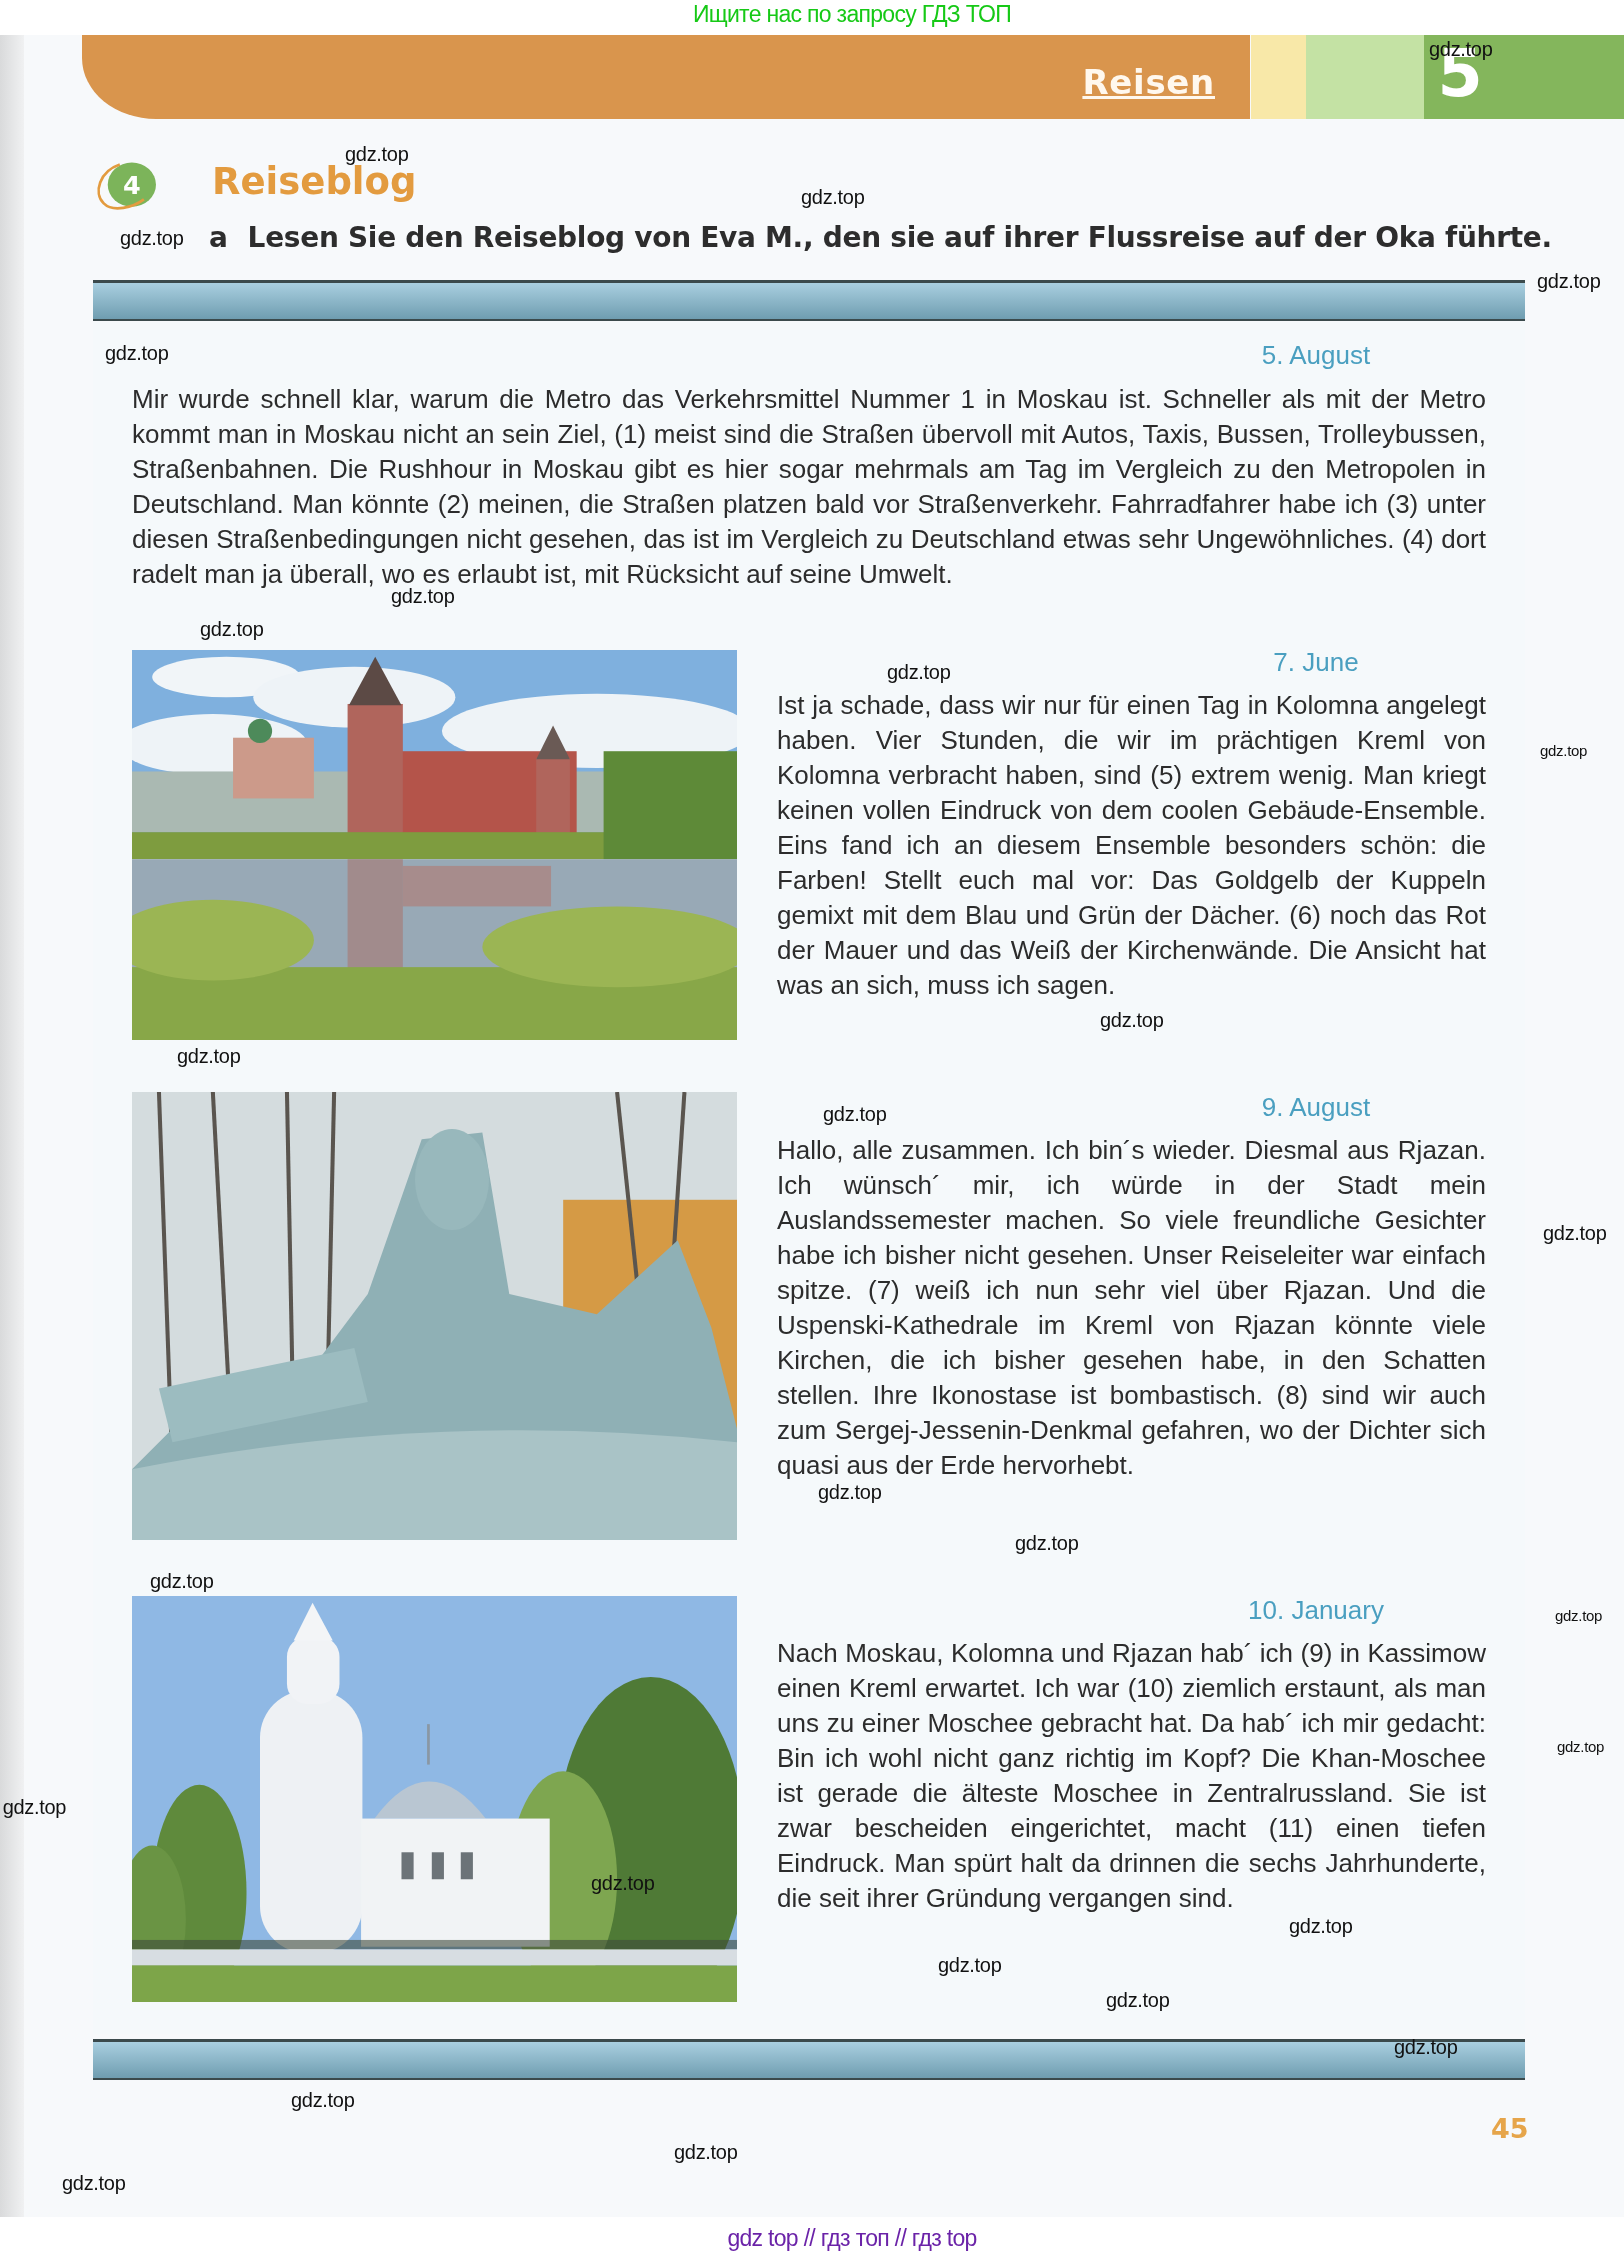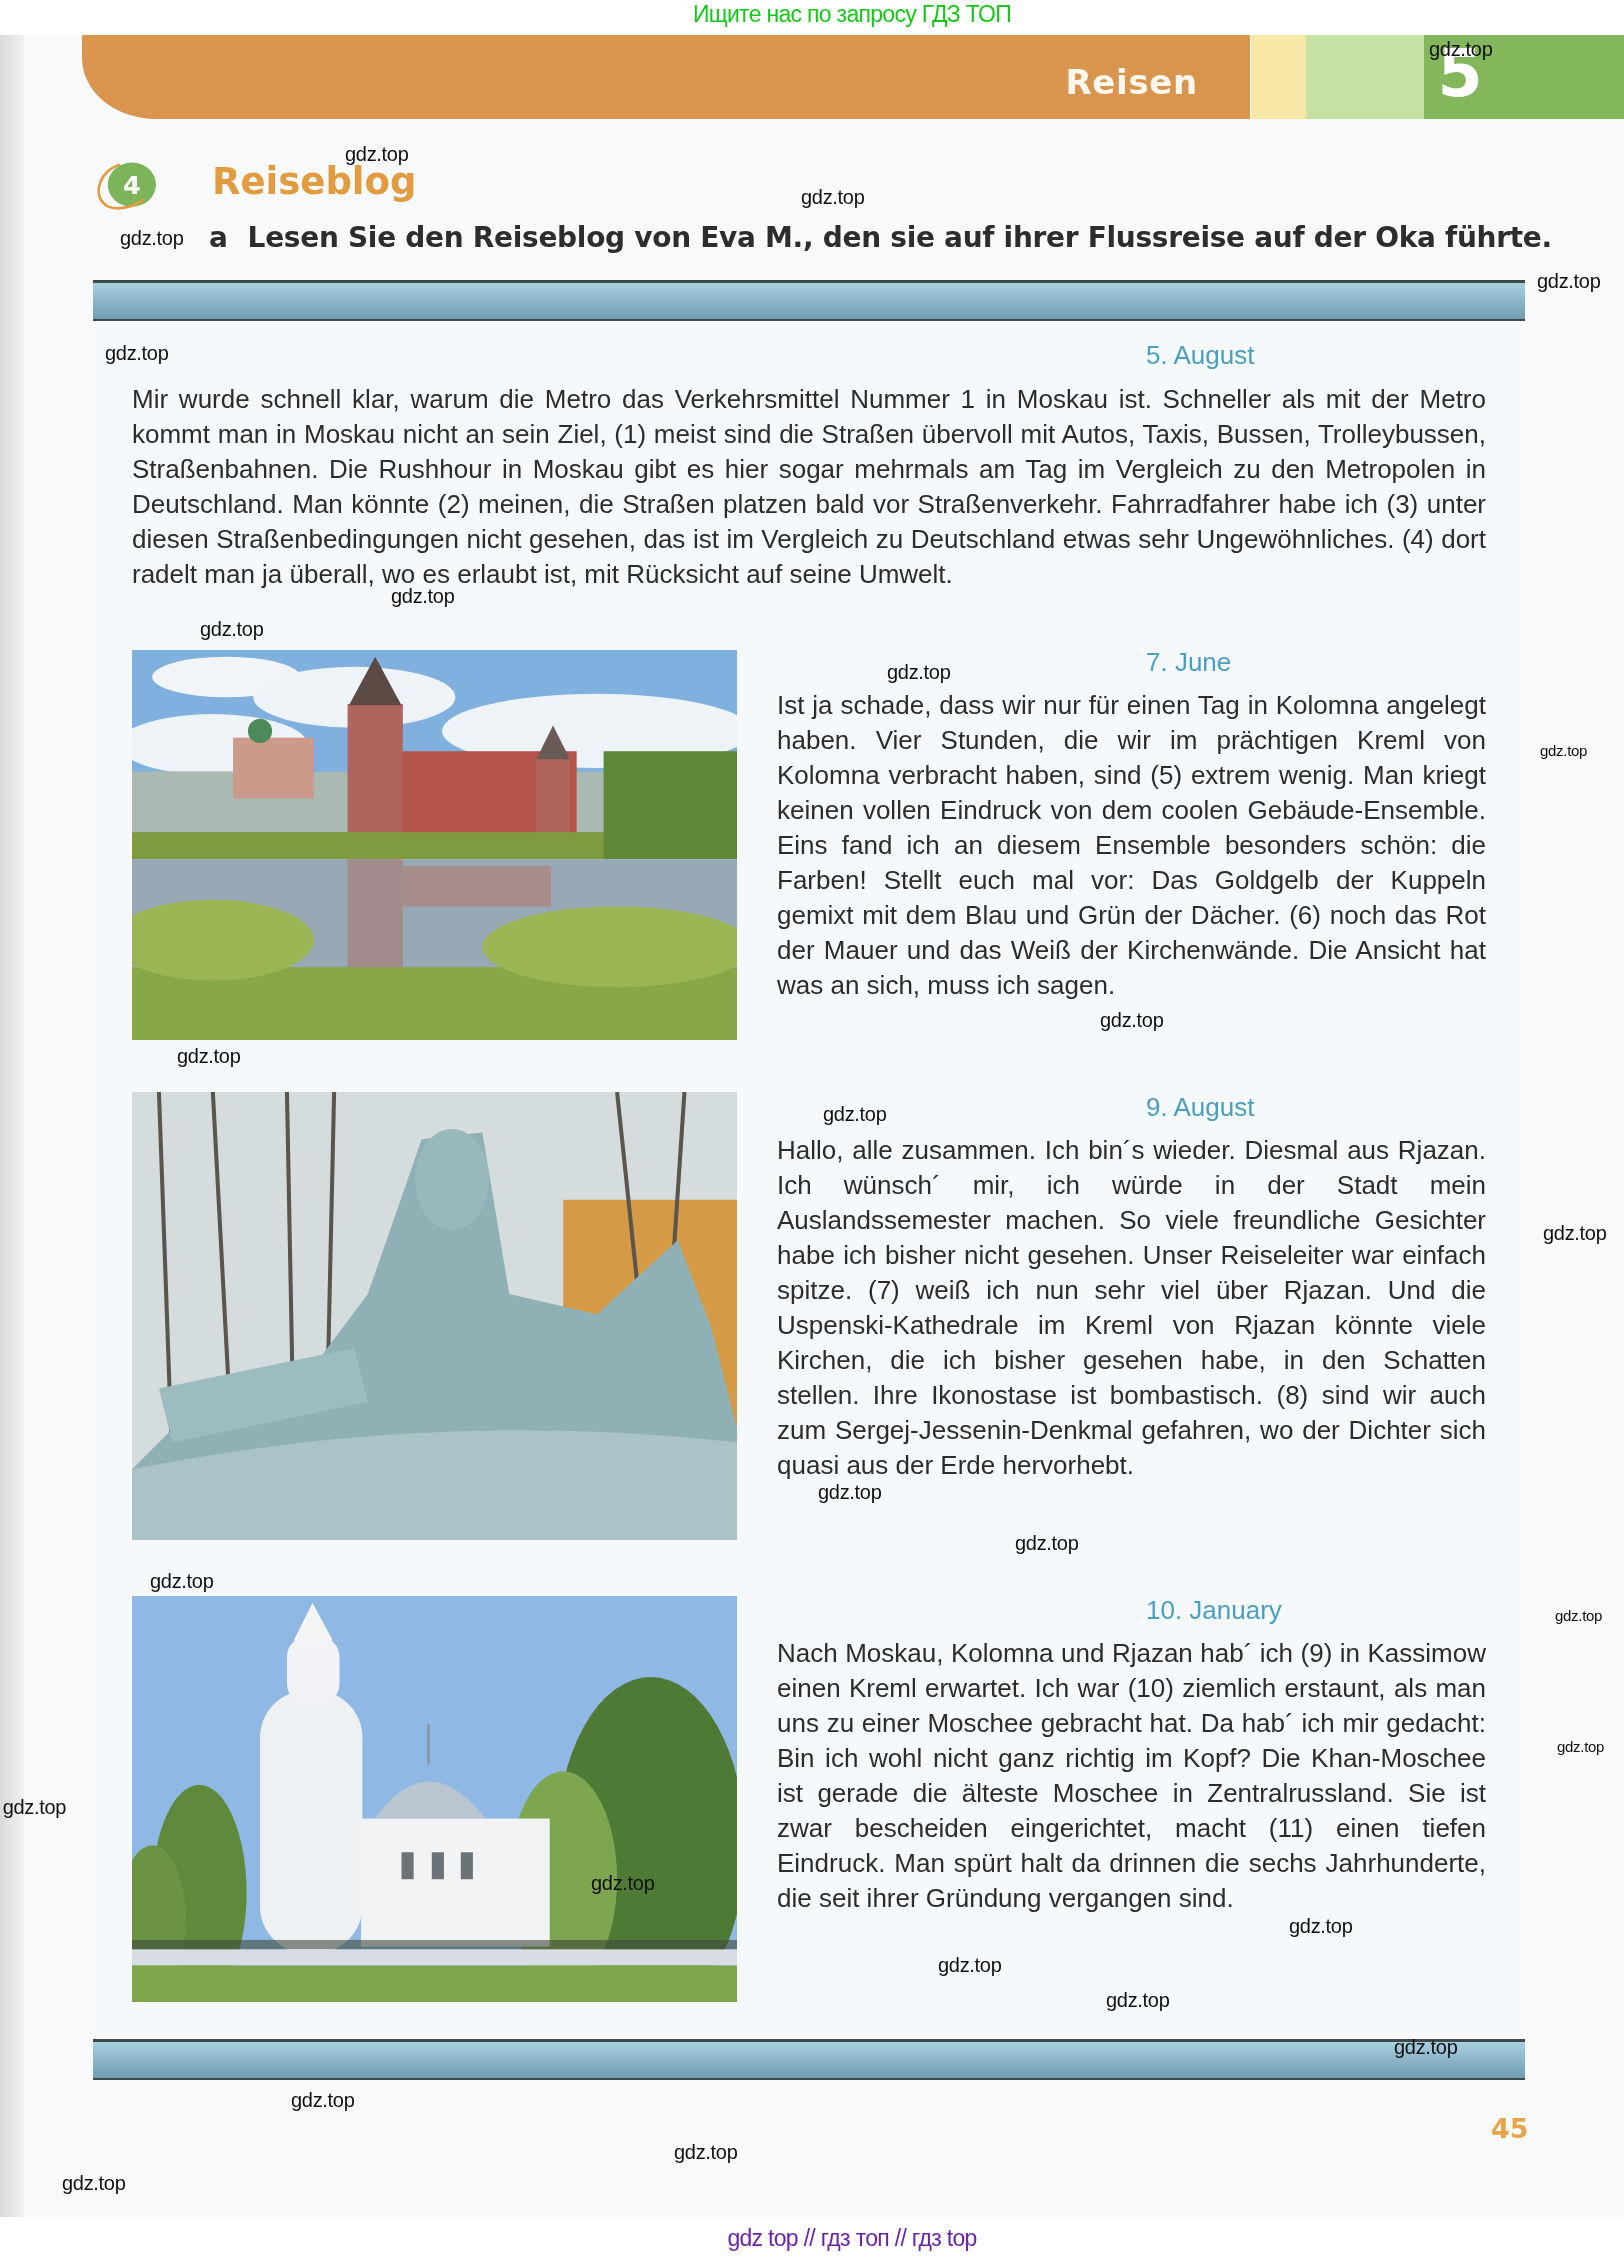--- a/index.html
+++ b/index.html
@@ -26,23 +26,24 @@
     position: absolute; top: 2225px; left: 0; width: 1624px; text-align: center;
     color: #6b23a8; font-size: 23px; letter-spacing: -0.7px; padding-left: 40px;
   }
   
   .chapter-band {
     position: absolute; left: 82px; top: 35px; width: 1168px; height: 84px;
     background: #d9954d;
     border-bottom-left-radius: 74px 61px;
   }
   .chapter-title {
-    position: absolute; right: 52px; top: 27px; color: #fff8ee;
+    position: absolute; right: 35px; top: 27px; color: #fff8ee;
     font-weight: bold; font-size: 34px; font-family: "DejaVu Sans", sans-serif;
     letter-spacing: 0.7px;
+    text-decoration: underline;
   }
   .tab-light { position: absolute; left: 1251px; top: 35px; width: 55px; height: 84px; background: #f8e8a8; }
   .tab-mid { position: absolute; left: 1306px; top: 35px; width: 118px; height: 84px; background: #c4e2a4; }
   .tab-dark { position: absolute; left: 1424px; top: 35px; width: 200px; height: 84px; background: #84b65c; }
   .chapter-number {
     position: absolute; left: 13.5px; top: 1.3px; color: #ffffff;
     font-weight: bold; font-size: 65px; font-family: "DejaVu Sans", sans-serif;
   }
   
   .ex-badge {
@@ -61,21 +62,21 @@
   .bar {
     position: absolute; left: 93px; width: 1432px; height: 36px;
     background: linear-gradient(to bottom, #a9cfe0, #6f9db0);
     border-top: 3.4px solid #3b4a4c; border-bottom: 2px solid #3b4a4c;
   }
   .bar-top { top: 280px; }
   .bar-bottom { top: 2039px; }
   
   .content { position: absolute; left: 93px; top: 322px; width: 1432px; height: 1712px; background: #f5f9fb; }
   .date {
-    position: absolute; color: #4a9fc0; font-size: 26px; text-align: left;
+    position: absolute; color: #4a9fc0; font-size: 26px; text-align: center;
   }
   .para {
     position: absolute; color: #2c2c2c; font-size: 26px; line-height: 35px;
     text-align: justify; margin: 0;
   }
   .photo {
     position: absolute; overflow: hidden;
   }
   .photo svg { display: block; width: 100%; height: 100%; }
   .page-num {

